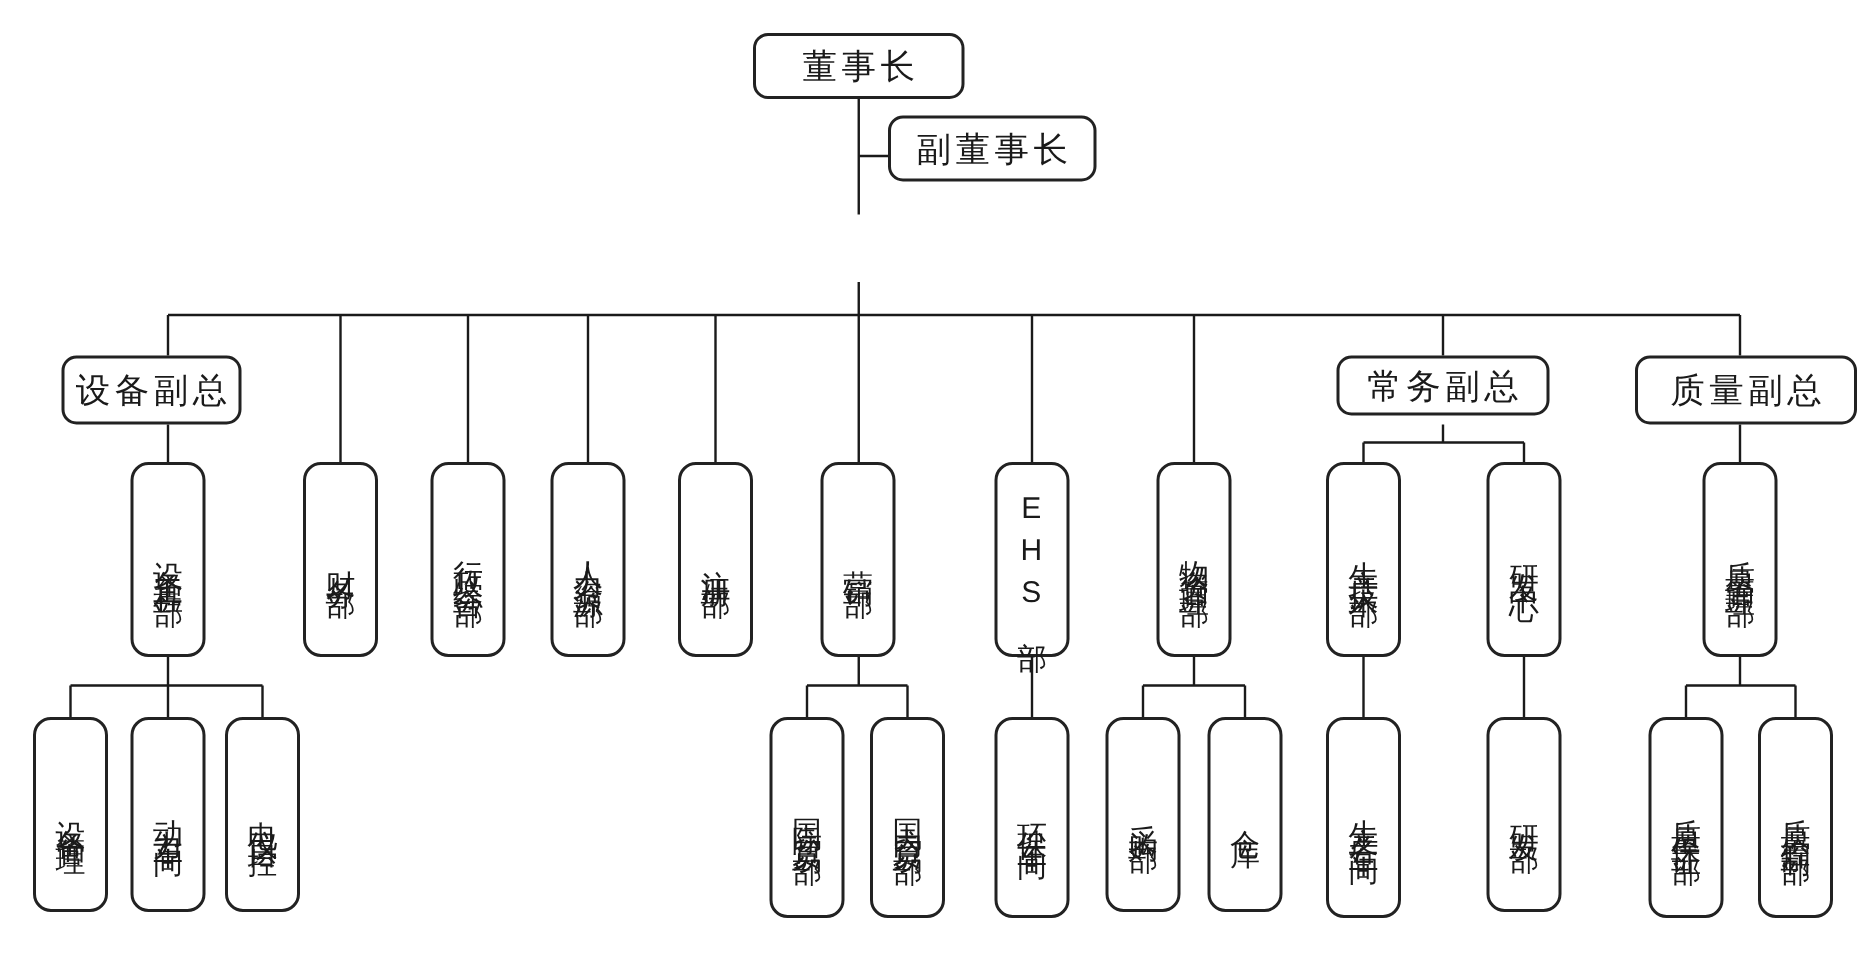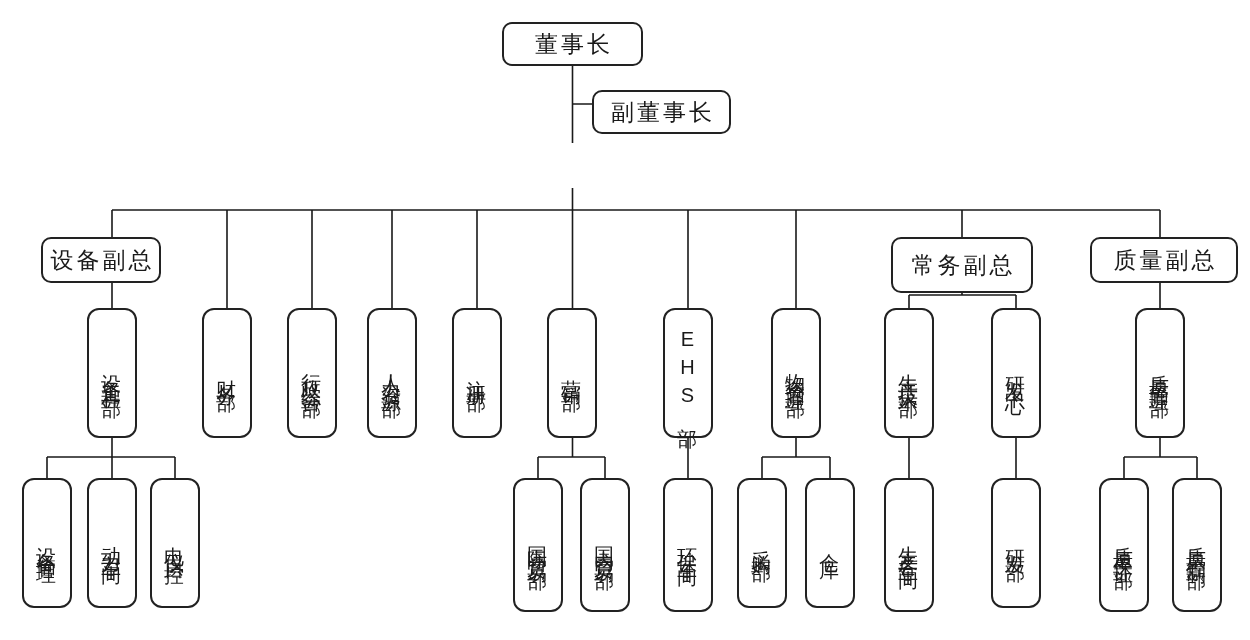--- a/index.html
+++ b/index.html
@@ -60,24 +60,24 @@
              M909 438 L909 478
              M1016 438 L1016 478"></path>
     <path d="M1160 283 L1160 308
              M1160 438 L1160 457
              M1124 457 L1197 457
              M1124 457 L1124 478
              M1197 457 L1197 478"></path>
   </svg>
 
   <div class="node hnode" style="left:502px;top:22px;width:141px;height:44px">董事长</div>
-  <div class="node hnode" style="left:592px;top:90px;width:139px;height:44px">副董事长</div>
+  <div class="node hnode" style="left:592px;top:77px;width:139px;height:44px">副董事长</div>
 
   <div class="node hnode" style="left:41px;top:237px;width:120px;height:46px">设备副总</div>
-  <div class="node hnode" style="left:891px;top:237px;width:142px;height:56px">常务副总</div>
+  <div class="node hnode" style="left:891px;top:237px;width:142px;height:40px">常务副总</div>
   <div class="node hnode" style="left:1090px;top:237px;width:148px;height:46px">质量副总</div>
 
   <div class="node vnode" style="left:87px;top:308px;width:50px;height:130px">设备工程部</div>
   <div class="node vnode" style="left:202px;top:308px;width:50px;height:130px">财务部</div>
   <div class="node vnode" style="left:287px;top:308px;width:50px;height:130px">行政综合部</div>
   <div class="node vnode" style="left:367px;top:308px;width:50px;height:130px">人力资源部</div>
   <div class="node vnode" style="left:452px;top:308px;width:50px;height:130px">注册部</div>
   <div class="node vnode" style="left:547px;top:308px;width:50px;height:130px">营销部</div>
   <div class="node vnode" style="left:663px;top:308px;width:50px;height:130px">EHS部</div>
   <div class="node vnode" style="left:771px;top:308px;width:50px;height:130px">物资管理部</div>

